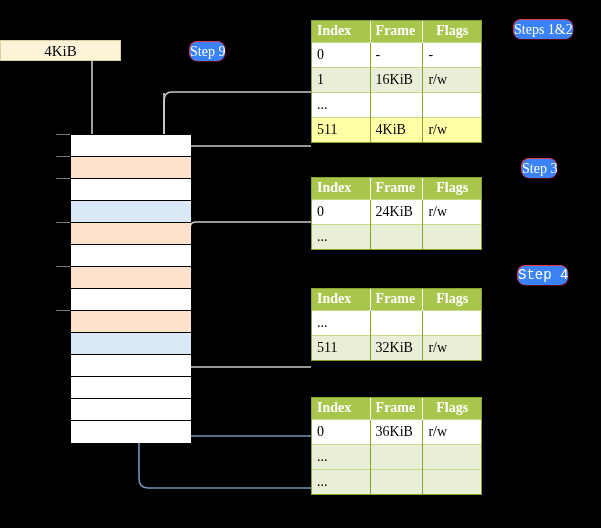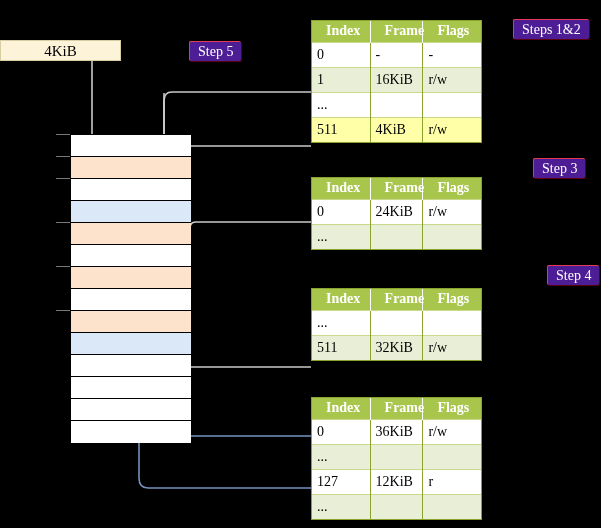--- a/index.html
+++ b/index.html
@@ -38,27 +38,27 @@
     font-size: 15px;
     text-align: center;
     line-height: 21px;
     height: 21px;
     box-sizing: border-box;
   }
 
   
   .step-badge {
     position: absolute;
-    background: #4c1d95;
+    background: #3b82f6;
     color: #ffffff;
     font-size: 14px;
     line-height: 19px;
     height: 19px;
-    padding: 0 8px;
-    border-radius: 2px;
+    padding: 0 0;
+    border-radius: 8px;
     border-top: 1px solid #e23a57;
     border-left: 1px solid #e23a57;
     box-shadow: 1px 1px 0 #5a0010;
     white-space: nowrap;
   }
 
   
   #memcol {
     position: absolute;
     left: 70px;
@@ -102,21 +102,21 @@
   .ptable table {
     border-collapse: collapse;
     width: 100%;
     table-layout: fixed;
   }
   .ptable th {
     background: #a9c64c;
     color: #ffffff;
     font-weight: bold;
     text-align: left;
-    padding: 2px 14px;
+    padding: 2px 5px;
     font-size: 14px;
     height: 21px;
     box-sizing: border-box;
     border-right: 1px solid #ffffff;
   }
   .ptable th:last-child { border-right: none; text-align: center; }
   .ptable td {
     padding: 2px 5px;
     height: 25px;
     box-sizing: border-box;
@@ -191,27 +191,27 @@
       <path d="M311,436 L162,436 C156,436 153,432 153,426 L153,340" fill="none" stroke="#7592bd" stroke-width="1.6" marker-end="url(#ah-blue-up)"></path>
     </g>
 
     <g>
       <path d="M311,488 L148,488 C142,488 139,484 139,478 L139,216" fill="none" stroke="#7592bd" stroke-width="1.6" marker-end="url(#ah-blue-up)"></path>
     </g>
   </svg>
 
   <div class="size-label" style="left:0px; top:40px; width:121px;">4KiB</div>
 
-  <div class="step-badge" style="left:189px; top:41px;">Step 5</div>
+  <div class="step-badge" style="left:189px; top:41px;">Step 9</div>
 
   <div class="step-badge" style="left:513px; top:19px;">Steps 1&amp;2</div>
 
-  <div class="step-badge" style="left:521px; top:158px;margin-left:12px;">Step 3</div>
-
-  <div class="step-badge" style="left:547px; top:265px;">Step 4</div>
+  <div class="step-badge" style="left:521px; top:158px;">Step 3</div>
+
+  <div class="step-badge" style="left:517px; top:265px;font-family:Liberation Mono, monospace;">Step 4</div>
 
   <div id="memcol">
       <div class="mem-row plain" style="top: 0px;"></div>
       <div class="mem-row peach" style="top: 22px;"></div>
       <div class="mem-row plain" style="top: 44px;"></div>
       <div class="mem-row blue" style="top: 66px;"></div>
       <div class="mem-row peach" style="top: 88px;"></div>
       <div class="mem-row plain" style="top: 110px;"></div>
       <div class="mem-row peach" style="top: 132px;"></div>
       <div class="mem-row plain" style="top: 154px;"></div>
@@ -318,25 +318,20 @@
           <tr class="odd">
             <td class="col-index">0</td>
             <td class="col-frame">36KiB</td>
             <td class="col-flags">r/w</td>
           </tr>
           <tr class="even">
             <td class="col-index">...</td>
             <td class="col-frame"></td>
             <td class="col-flags"></td>
           </tr>
-          <tr class="odd">
-            <td class="col-index">127</td>
-            <td class="col-frame">12KiB</td>
-            <td class="col-flags">r</td>
-          </tr>
           <tr class="even">
             <td class="col-index">...</td>
             <td class="col-frame"></td>
             <td class="col-flags"></td>
           </tr>
         </tbody>
       </table>
     </div>
 
 <div class="mem-tick" style="top: 134px;"></div>

